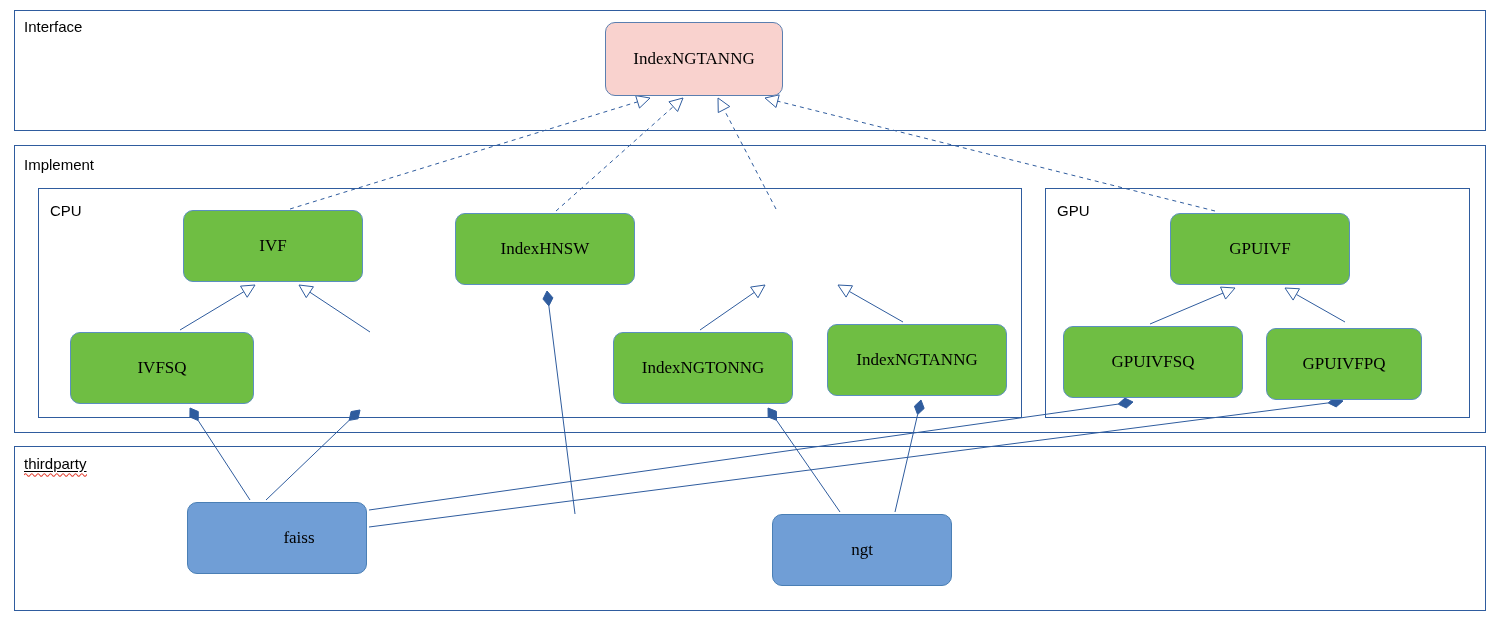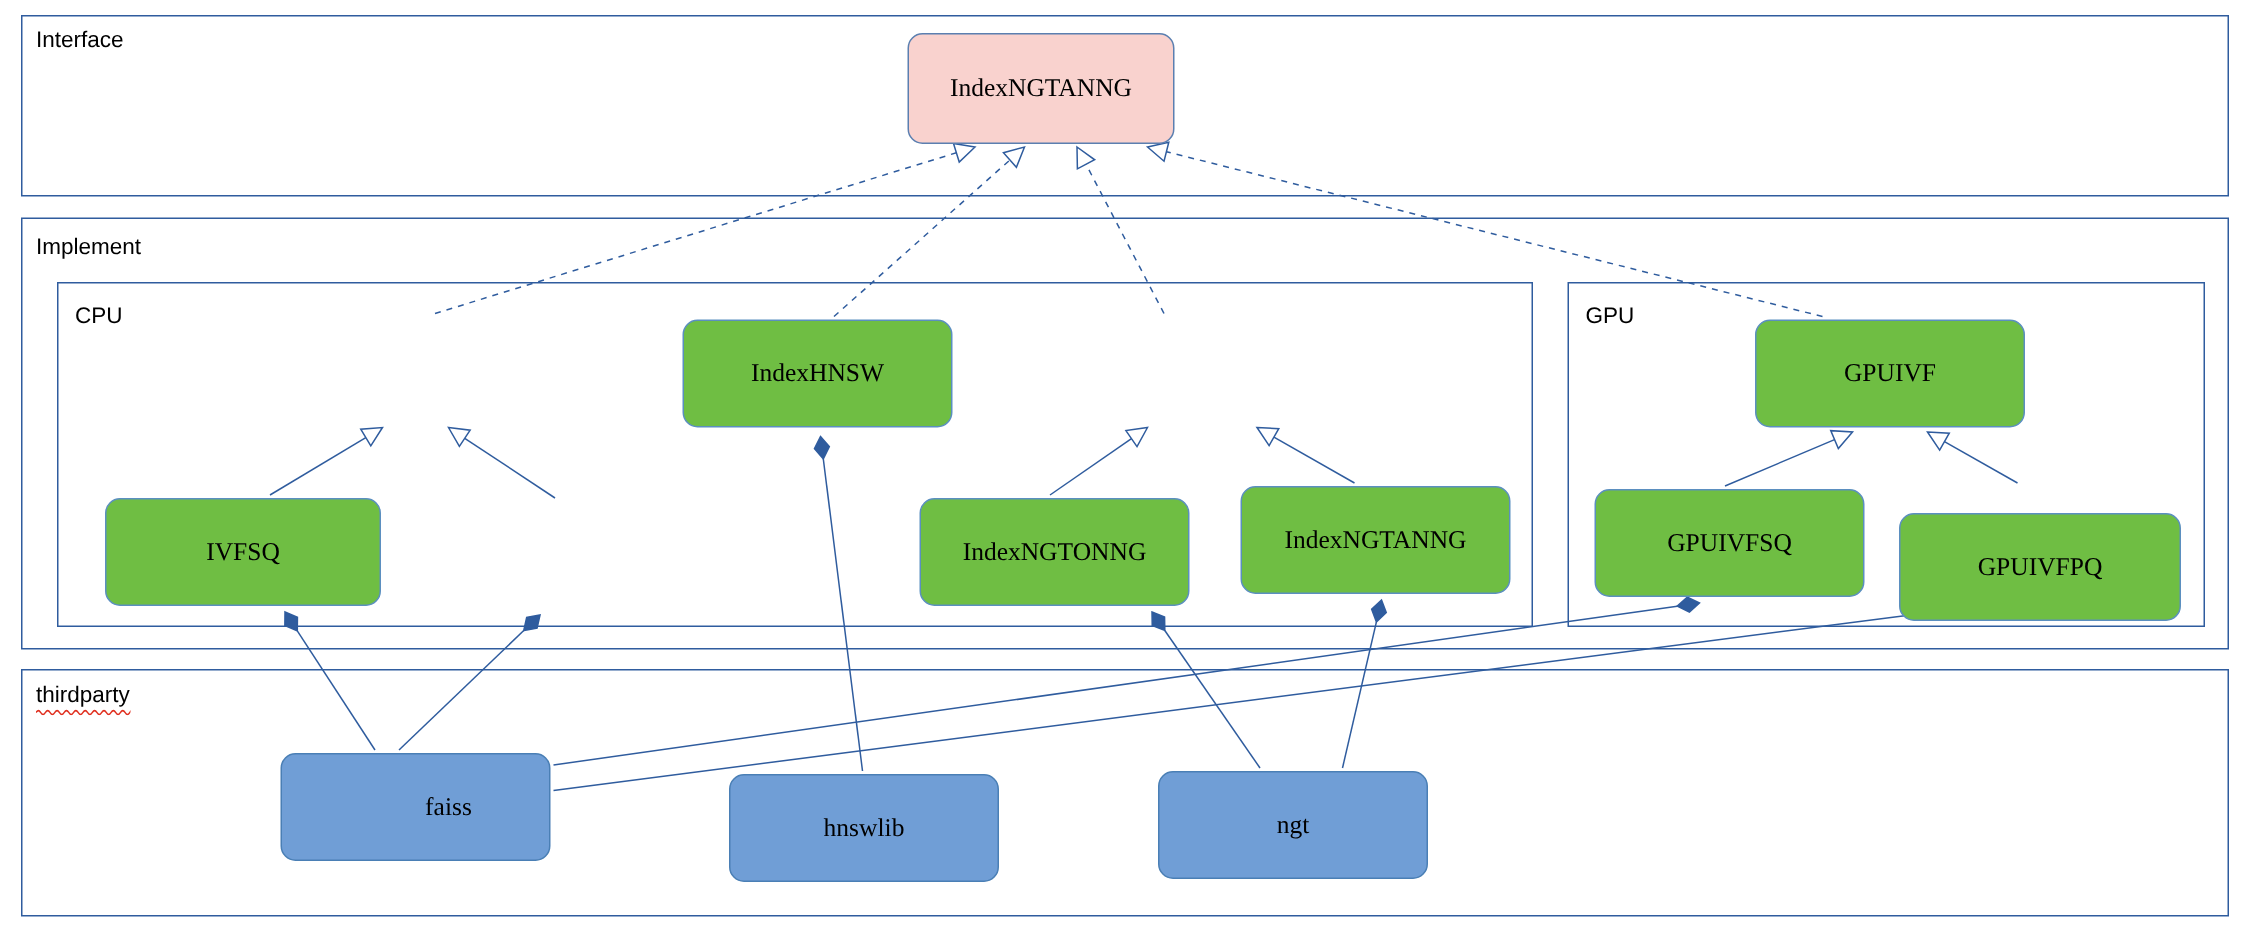--- a/index.html
+++ b/index.html
@@ -26,20 +26,21 @@
   }
   .frame-label {
     position: absolute;
     font-family: "Liberation Sans", sans-serif;
     font-size: 15px;
     color: #000000;
     white-space: nowrap;
     line-height: 1;
   }
   .frame-label.misspelled {
+    text-decoration: underline;
     text-decoration-color: #000000;
     text-underline-offset: 2px;
   }
   .squiggle {
     position: absolute;
     left: 0;
     bottom: -6px;
     width: 100%;
     height: 5px;
     pointer-events: none;
@@ -155,43 +156,43 @@
     <div class="frame-label" style="left: 50px; top: 203px;">CPU</div>
     <div class="frame" style="left: 1045px; top: 188px; width: 425px; height: 230px; border-color: rgb(47, 92, 158);"></div>
     <div class="frame-label" style="left: 1057px; top: 203px;">GPU</div>
     <div class="frame" style="left: 14px; top: 446px; width: 1472px; height: 165px; border-color: rgb(47, 92, 158);"></div>
     <div class="frame-label misspelled" style="left: 24px; top: 456px; position: absolute;">thirdparty<svg class="squiggle" viewBox="0 0 80 5" preserveAspectRatio="none">
         <path d="M0 3 q 2 -2.6 4 0 q 2 2.6 4 0 q 2 -2.6 4 0 q 2 2.6 4 0 q 2 -2.6 4 0 q 2 2.6 4 0 q 2 -2.6 4 0 q 2 2.6 4 0 q 2 -2.6 4 0 q 2 2.6 4 0 q 2 -2.6 4 0 q 2 2.6 4 0 q 2 -2.6 4 0 q 2 2.6 4 0 q 2 -2.6 4 0 q 2 2.6 4 0 q 2 -2.6 4 0 q 2 2.6 4 0 q 2 -2.6 4 0 q 2 2.6 4 0 q 2 -2.6 4 0 q 2 2.6 4 0 q 2 -2.6 4 0 q 2 2.6 4 0 q 2 -2.6 4 0 q 2 2.6 4 0 q 2 -2.6 4 0 q 2 2.6 4 0 q 2 -2.6 4 0 q 2 2.6 4 0 q 2 -2.6 4 0 q 2 2.6 4 0 q 2 -2.6 4 0 q 2 2.6 4 0 q 2 -2.6 4 0 q 2 2.6 4 0 q 2 -2.6 4 0 q 2 2.6 4 0 q 2 -2.6 4 0 q 2 2.6 4 0" fill="none" stroke="#e03020" stroke-width="1.1"></path>
       </svg></div>
     <div class="node iface" style="left: 605px; top: 22px; width: 178px; height: 74px;">
       <span>IndexNGTANNG</span>
     </div>
+    <div class="node impl" style="left: 183px; top: 210px; width: 180px; height: 72px;">
+      <span>IVF</span>
+    </div>
     <div class="node impl" style="left: 455px; top: 213px; width: 180px; height: 72px;">
       <span>IndexHNSW</span>
     </div>
     <div class="node impl" style="left: 70px; top: 332px; width: 184px; height: 72px;">
       <span>IVFSQ</span>
     </div>
     <div class="node impl" style="left: 613px; top: 332px; width: 180px; height: 72px;">
       <span>IndexNGTONNG</span>
     </div>
     <div class="node impl" style="left: 827px; top: 324px; width: 180px; height: 72px;">
       <span>IndexNGTANNG</span>
     </div>
     <div class="node impl" style="left: 1170px; top: 213px; width: 180px; height: 72px;">
       <span>GPUIVF</span>
     </div>
     <div class="node impl" style="left: 1063px; top: 326px; width: 180px; height: 72px;">
       <span>GPUIVFSQ</span>
     </div>
-    <div class="node impl" style="left: 1266px; top: 342px; width: 188px; height: 72px;">
+    <div class="node impl" style="left: 1266px; top: 328px; width: 156px; height: 72px;">
       <span>GPUIVFPQ</span>
     </div>
     <div class="node third" style="left: 187px; top: 502px; width: 180px; height: 72px; padding-left: 44px;">
       <span>faiss</span>
-    </div>
-    <div class="node third" style="left: 486px; top: 516px; width: 180px; height: 72px;">
-      <span>hnswlib</span>
     </div>
     <div class="node third" style="left: 772px; top: 514px; width: 180px; height: 72px;">
       <span>ngt</span>
     </div>
   </div>
 
 </body></html>

